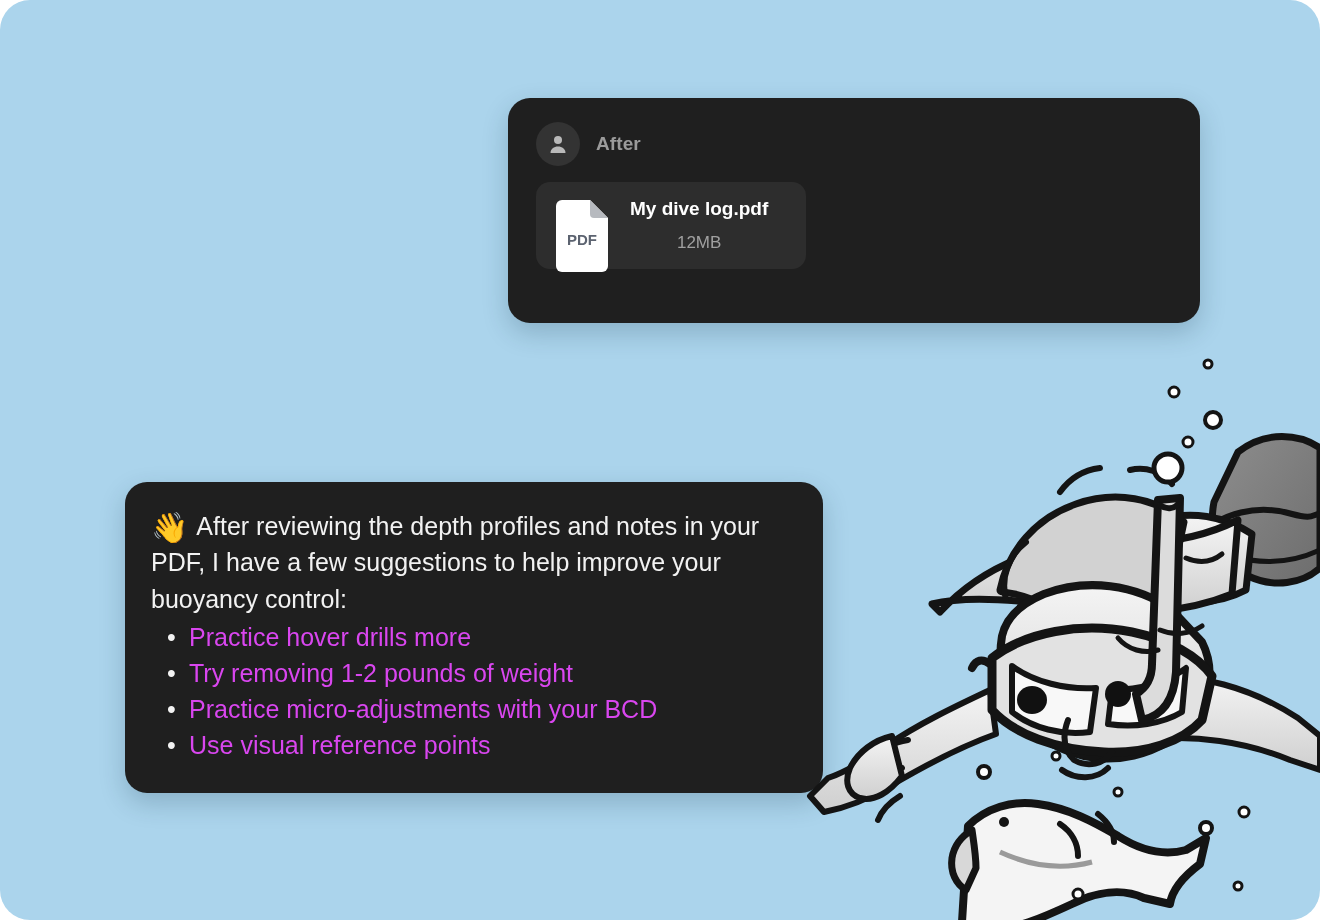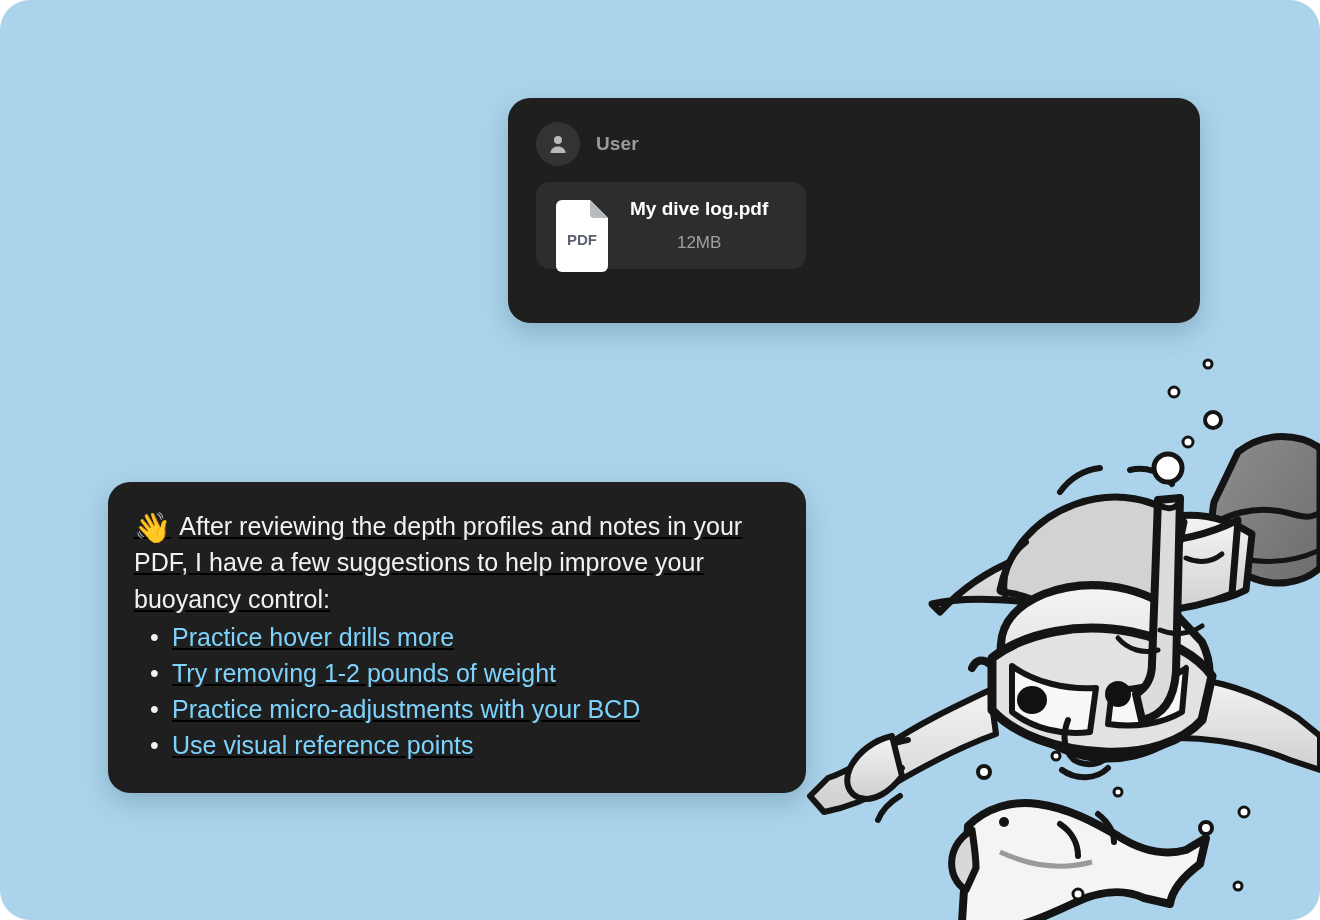--- a/index.html
+++ b/index.html
@@ -38,25 +38,24 @@
   }
 
   #user-bubble {
     left: 508px;
     top: 98px;
     width: 692px;
     padding: 24px 28px 28px 28px;
   }
 
   #assistant-bubble {
-    left: 108px;
+    left: 125px;
     top: 482px;
     width: 698px;
     padding: 26px 30px 30px 26px;
-    text-decoration: underline;
   }
 
   
   .msg-header {
     display: flex;
     align-items: center;
     gap: 16px;
     margin-bottom: 16px;
   }
 
@@ -133,21 +132,21 @@
   .suggestion-list {
     list-style: none;
     margin-top: 2px;
   }
 
   .suggestion-list li {
     position: relative;
     padding-left: 38px;
     font-size: 25px;
     line-height: 1.44;
-    color: #7dd3fc;
+    color: #d946ef;
   }
 
   .suggestion-list li::before {
     content: "\2022";
     position: absolute;
     left: 16px;
     top: 0;
     color: #f2f2f2;
     font-size: 25px;
   }
@@ -161,21 +160,21 @@
 
     <div class="msg-header">
       <div class="avatar">
         <span>
           <svg width="24" height="24" viewBox="0 0 24 24" aria-hidden="true">
             <circle cx="12" cy="8" r="4" fill="#b9b9b9"></circle>
             <path d="M4.5 21c0-4.2 3.4-6.6 7.5-6.6s7.5 2.4 7.5 6.6z" fill="#b9b9b9"></path>
           </svg>
         </span>
       </div>
-      <span class="author-name">User</span>
+      <span class="author-name">After</span>
     </div>
 
     <div class="file-card">
       <div class="file-icon">
         <svg width="60" height="72" viewBox="0 0 60 72" aria-hidden="true">
           <path d="M4 6a6 6 0 0 1 6-6h28l18 18v48a6 6 0 0 1-6 6H10a6 6 0 0 1-6-6z" fill="#ffffff"></path>
           <path d="M38 0l18 18H42a4 4 0 0 1-4-4z" fill="#b7babf"></path>
           <text x="30" y="45" text-anchor="middle" font-family="Liberation Sans, sans-serif" font-size="15" font-weight="bold" fill="#5c6370">PDF</text>
         </svg>
       </div>

